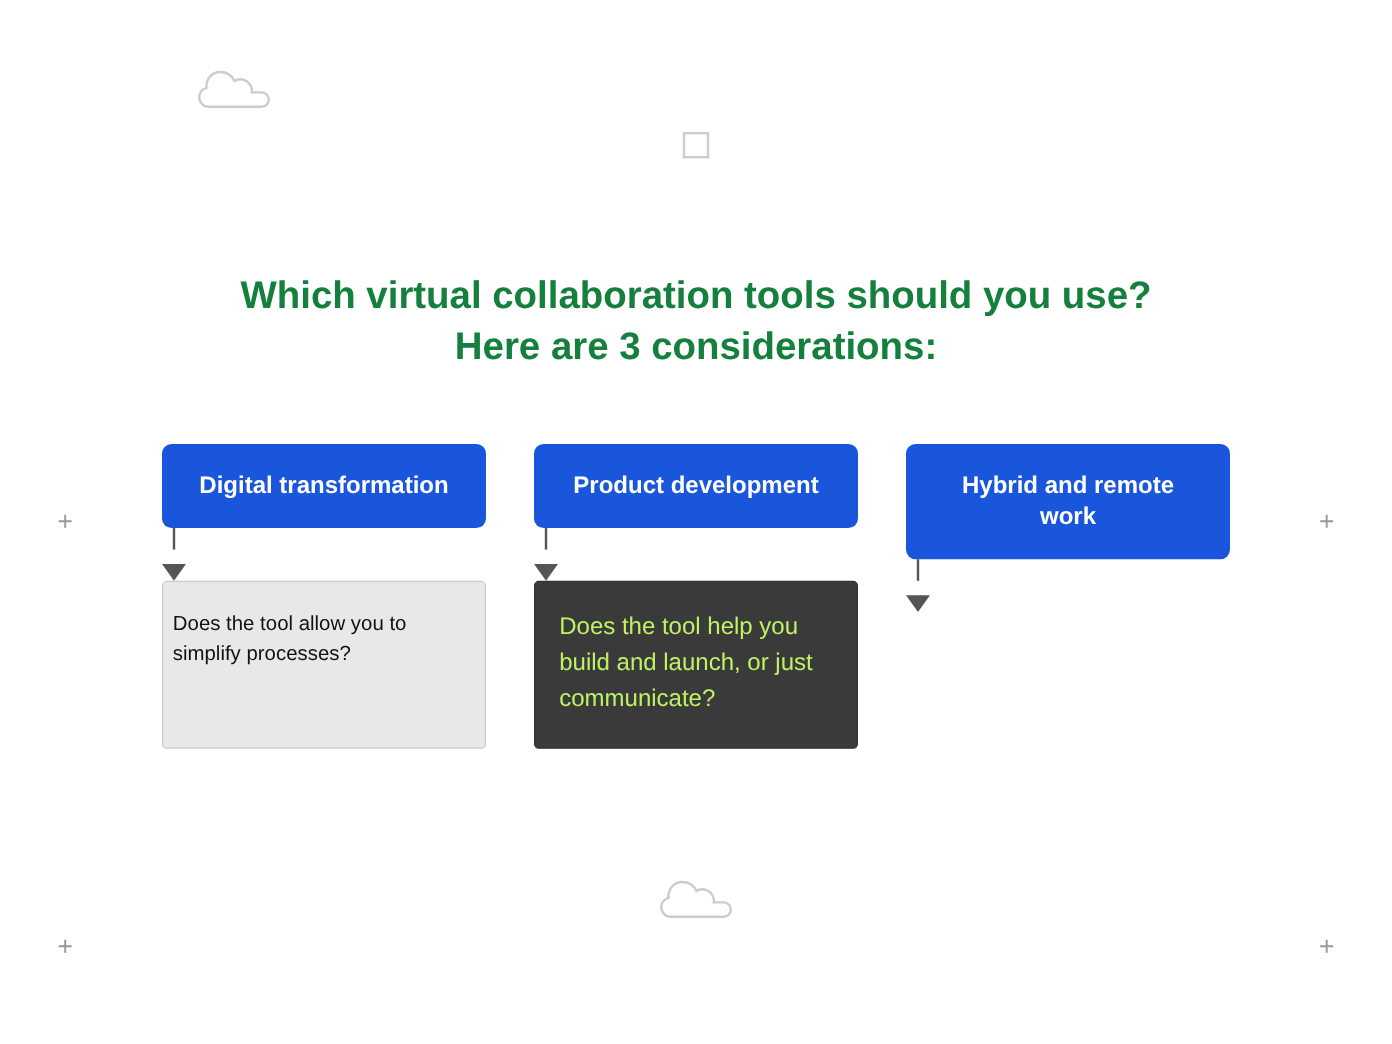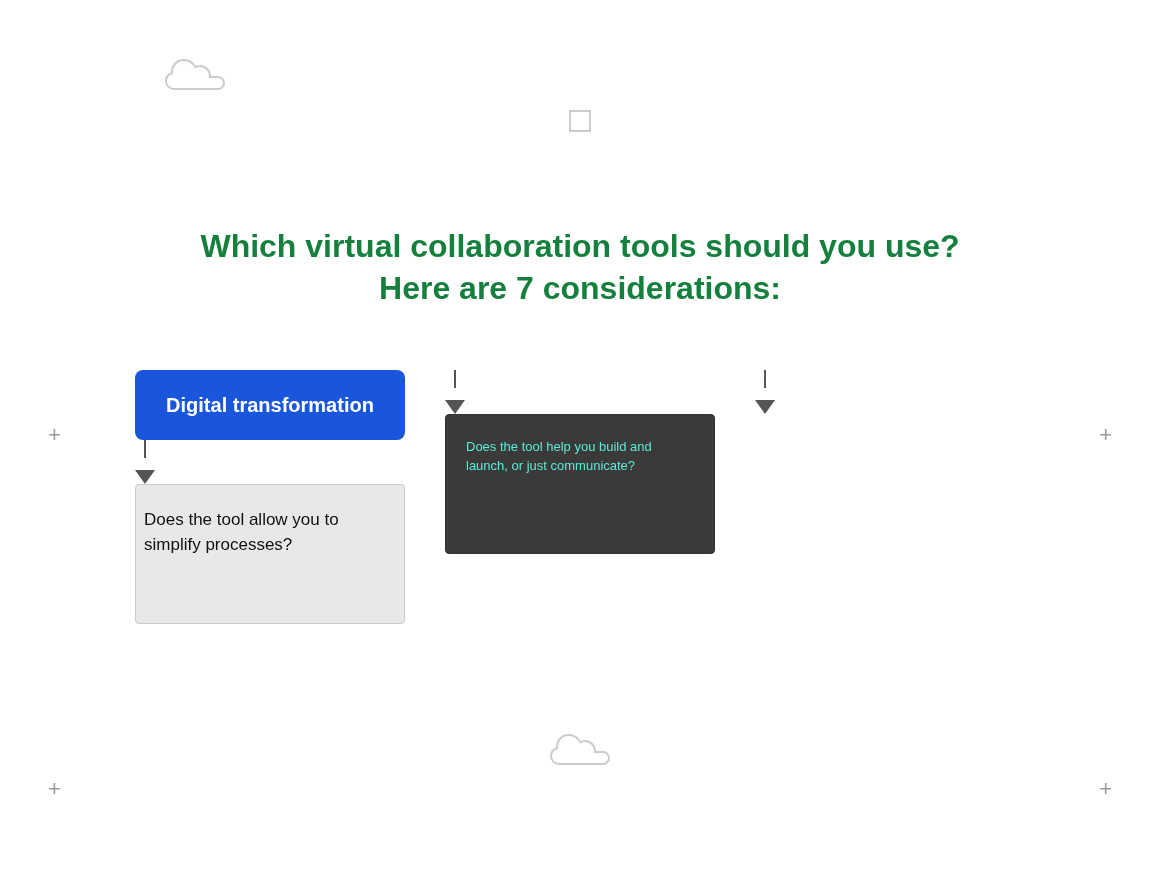--- a/index.html
+++ b/index.html
@@ -161,22 +161,22 @@
       padding: 22px 8px;
       border-radius: 4px;
       width: 100%;
       line-height: 1.5;
       border: 1px solid #cccccc;
       min-height: 140px;
     }
 
     .dark-box {
       background-color: #3a3a3a;
-      color: #5eead4;
-      font-size: 13px;
+      color: #bef264;
+      font-size: 20px;
       padding: 22px 20px;
       border-radius: 4px;
       width: 100%;
       line-height: 1.5;
       border: 1px solid #333333;
       min-height: 140px;
     }
 
     
     .cloud-svg {
@@ -205,49 +205,55 @@
   <div class="cloud cloud-bottom-center">
     <svg class="cloud-svg" viewBox="0 0 70 45" fill="none" xmlns="http://www.w3.org/2000/svg">
       <path d="M58 34H14C9.6 34 6 30.4 6 26c0-3.8 2.6-6.9 6.1-7.8C11.5 10.5 16.7 5 23.5 5c5.2 0 9.7 3 11.9 7.4C36.9 11.5 38.4 11 40 11c5.5 0 10 4.5 10 10 0 0.3 0 0.7-0.1 1H58c3.3 0 6 2.7 6 6s-2.7 6-6 6z" stroke="#cccccc" stroke-width="2" fill="none"></path>
     </svg>
   </div>
 
   <div class="main-content">
 
     <h1 class="heading">
       <span>Which virtual collaboration tools should you use?</span><br>
-      <span>Here are 7 considerations:</span>
+      <span>Here are 3 considerations:</span>
     </h1>
 
     <div class="columns-container">
 
       <div class="column">
         <div class="blue-box">
           <span>Digital transformation</span>
         </div>
         <div class="arrow-wrapper">
           <div class="arrow-shaft"></div>
           <div class="arrow-down"></div>
         </div>
         <div class="gray-box">
           <span>Does the tool allow you to simplify processes?</span>
         </div>
       </div>
 
       <div class="column">
+        <div class="blue-box">
+          <span>Product development</span>
+        </div>
         <div class="arrow-wrapper">
           <div class="arrow-shaft"></div>
           <div class="arrow-down"></div>
         </div>
         <div class="dark-box">
           <span>Does the tool help you build and launch, or just communicate?</span>
         </div>
       </div>
 
       <div class="column">
+        <div class="blue-box">
+          <span>Hybrid and remote work</span>
+        </div>
         <div class="arrow-wrapper">
           <div class="arrow-shaft"></div>
           <div class="arrow-down"></div>
         </div>
       </div>
 
     </div>
   </div>
 
 </div>

